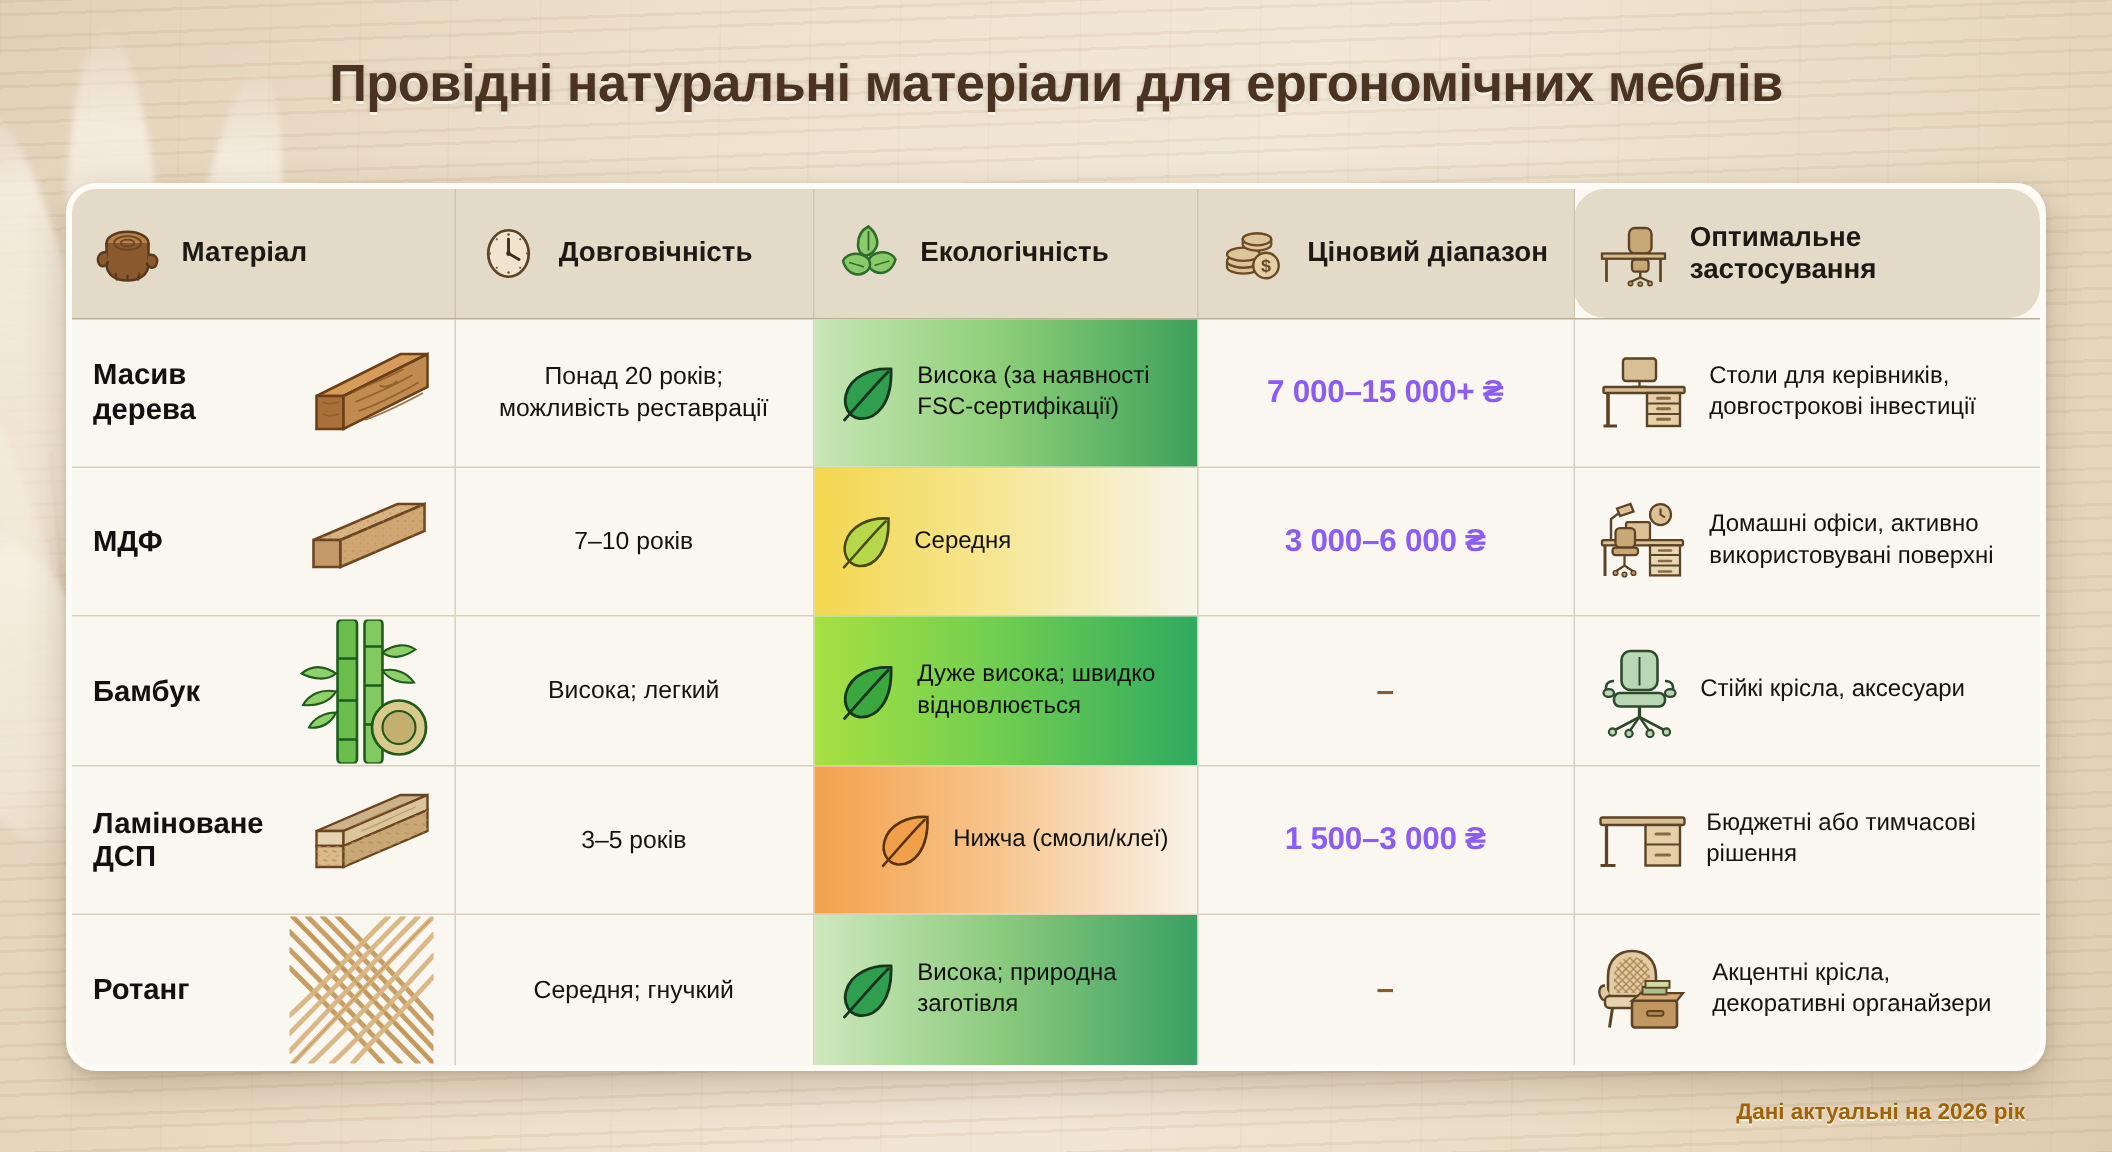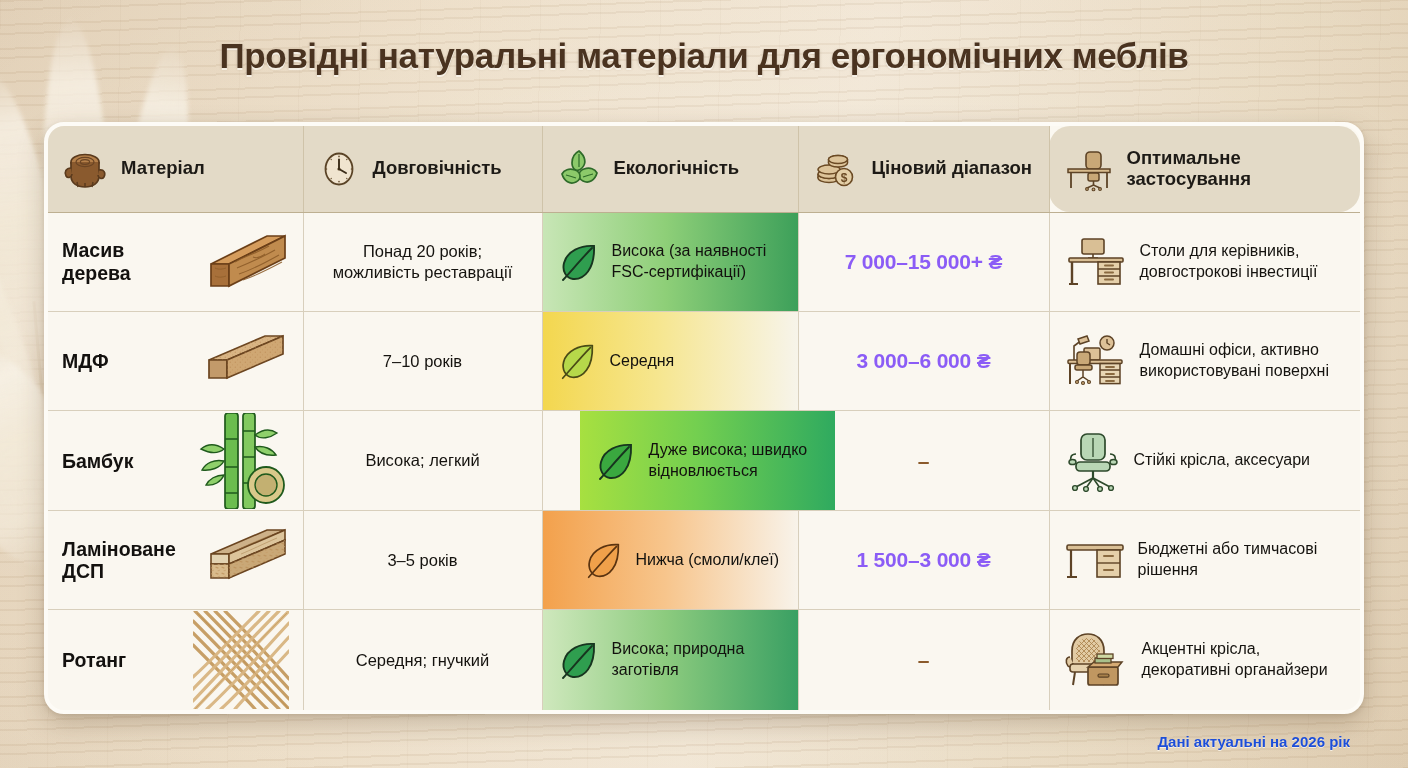--- a/index.html
+++ b/index.html
@@ -163,39 +163,39 @@
   
   td.eco { padding: 0; position: relative; }
   .eco-fill {
     display: flex; align-items: center; gap: 11px;
     height: 100%; width: 100%;
     padding: 0 10px 0 12px;
   }
   .eco-text { font-size: 16px; color: #12110e; line-height: 1.3; }
   .eco-g-high    { background: linear-gradient(90deg, #c8e6b6 0%, #8ecf78 48%, #3da05a 100%); }
   .eco-g-medium  { background: linear-gradient(90deg, #f3d74f 0%, #f6e68f 45%, #f7f4ea 100%); }
-  .eco-g-veryhigh{ background: linear-gradient(90deg, #a7e040 0%, #73cf50 46%, #2faa5f 100%); margin-left: 37px; }
+  .eco-g-veryhigh{ background: linear-gradient(90deg, #a7e040 0%, #73cf50 46%, #2faa5f 100%); }
   .eco-g-low     { background: linear-gradient(90deg, #f3a14c 0%, #f7c58c 48%, #f8f3ea 100%); padding-left: 38px; }
   .eco-g-high2   { background: linear-gradient(90deg, #cfe8bd 0%, #8ccb7e 48%, #3aa063 100%); }
 
   
   .price-text { font-size: 21px; font-weight: bold; color: #8b5cf6; text-align: center; letter-spacing: -0.2px; }
   .price-dash { font-size: 21px; font-weight: bold; color: #8b5a2b; text-align: center; }
 
   
   .app-cell { display: flex; align-items: center; gap: 12px; height: 100%; }
   .app-text { font-size: 16px; color: #15130f; line-height: 1.3; }
   .app-icon { flex: 0 0 auto; }
 
   
   .footnote {
     position: absolute;
     right: 58px; bottom: 18px;
     font-size: 15px; font-weight: bold;
-    color: #1d4ed8;
+    color: #a16207;
     text-shadow: 0 1px 0 rgba(255,253,248,0.7);
   }
 
   svg { display: block; }
 </style>
 </head>
 <body>
 
 <div class="bg-wrap">
   <div class="bg-wood"></div>

